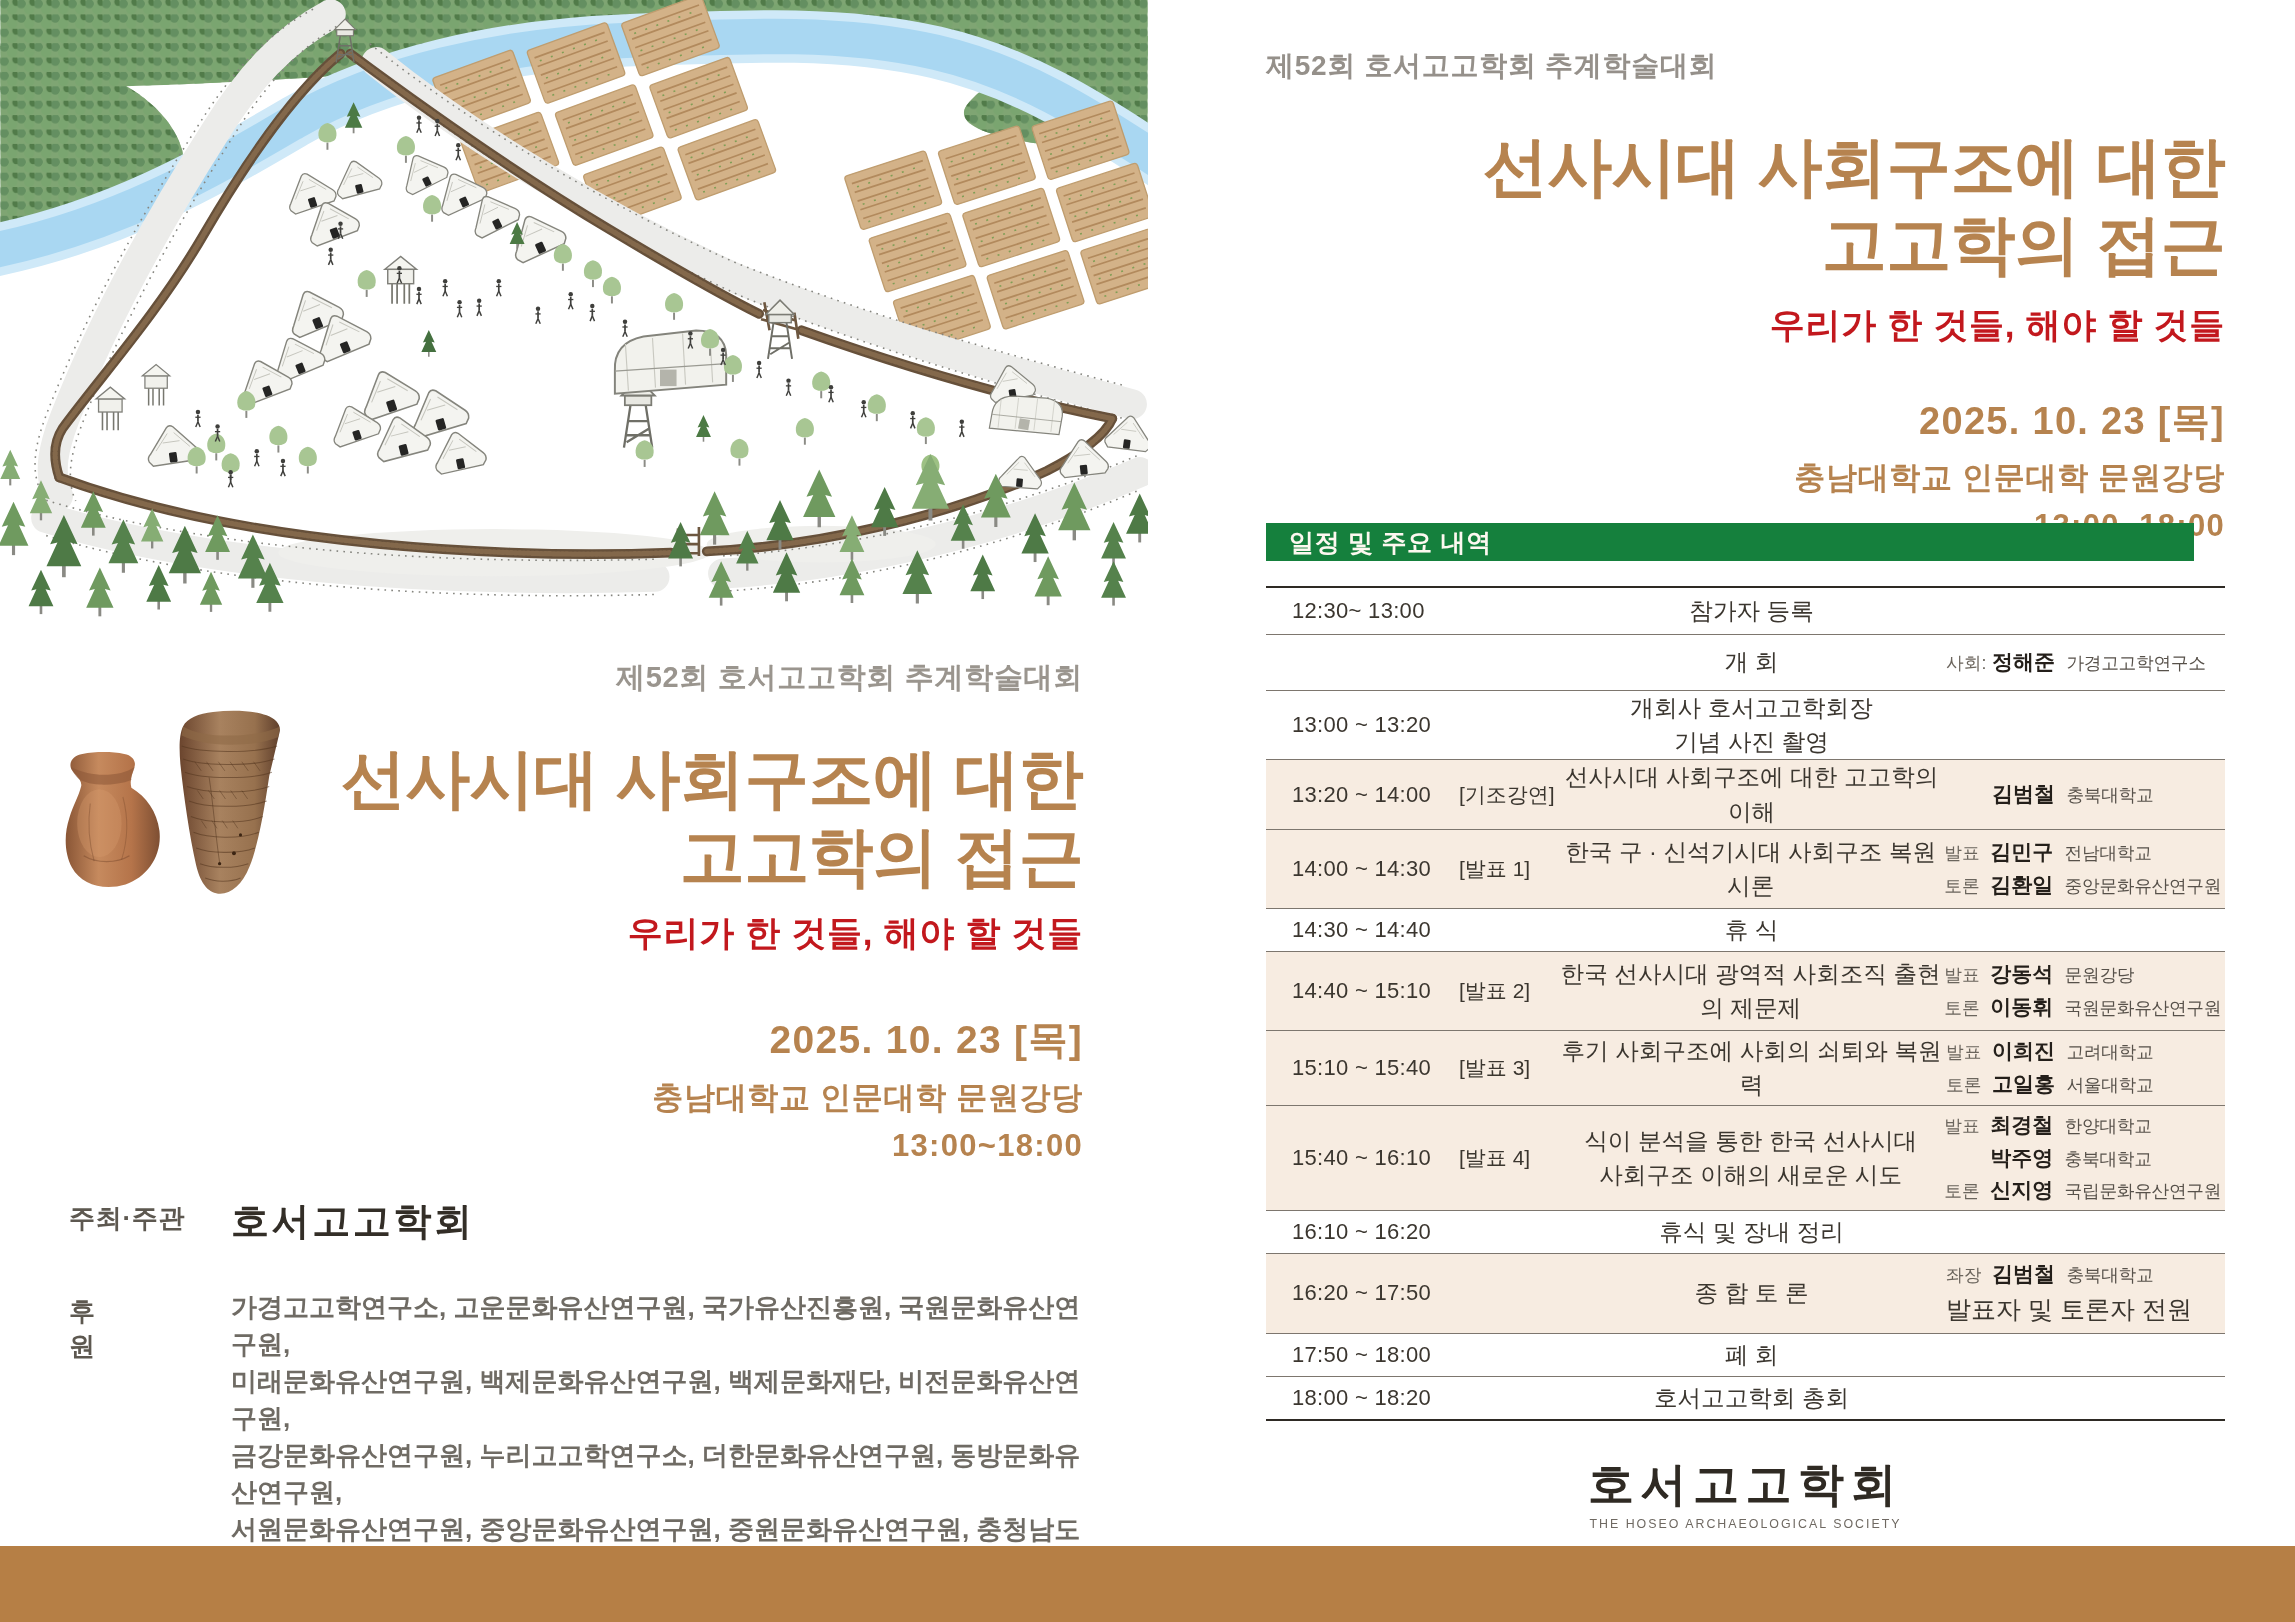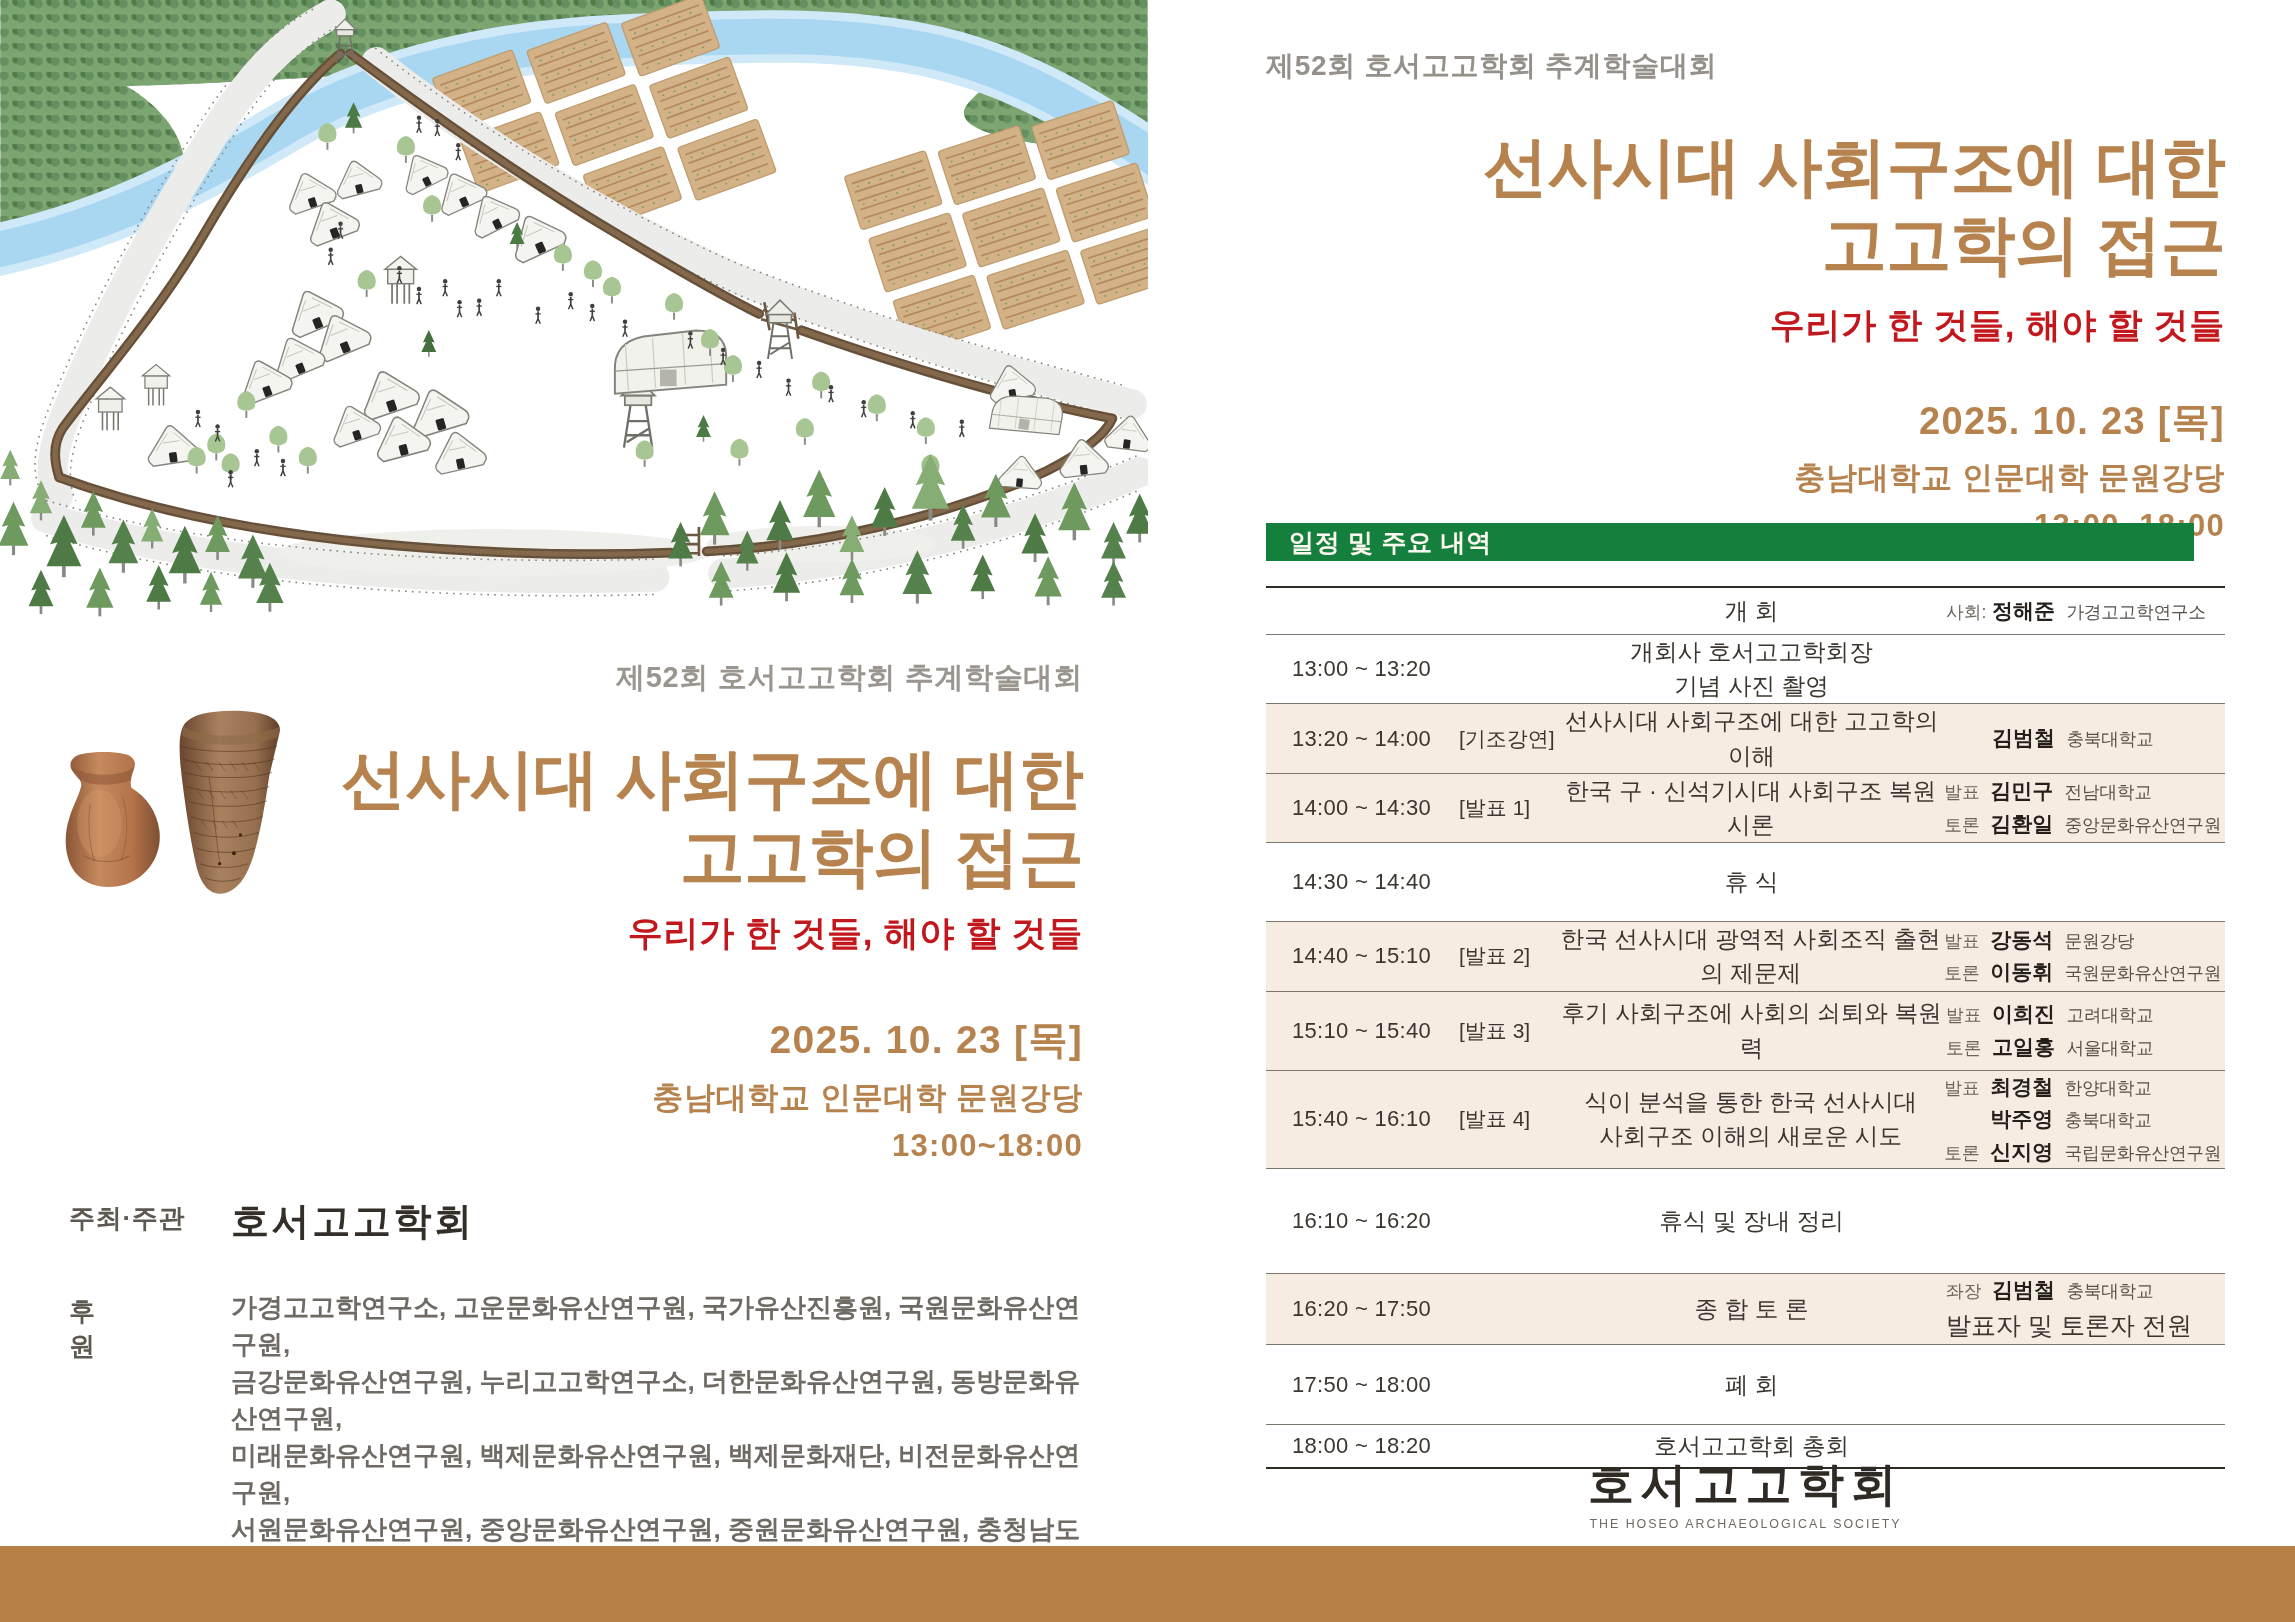--- a/index.html
+++ b/index.html
@@ -407,22 +407,22 @@
 
   <div class="org">
     <div class="org-row">
       <span class="org-label">주최·주관</span>
       <span class="org-host">호서고고학회</span>
     </div>
     <div class="org-row sponsors">
       <span class="org-label">후　　　원</span>
       <div class="sp-lines">
         <div>가경고고학연구소, 고운문화유산연구원, 국가유산진흥원, 국원문화유산연구원,</div>
+        <div>미래문화유산연구원, 백제문화유산연구원, 백제문화재단, 비전문화유산연구원,</div>
         <div>금강문화유산연구원, 누리고고학연구소, 더한문화유산연구원, 동방문화유산연구원,</div>
-        <div>미래문화유산연구원, 백제문화유산연구원, 백제문화재단, 비전문화유산연구원,</div>
         <div>서원문화유산연구원, 중앙문화유산연구원, 중원문화유산연구원, 충청남도역사문화연구원,</div>
         <div>충청문화유산연구원, 충청북도역사문화연구원, 한국고고환경연구소, 한국선사문화연구원,</div>
 
       </div>
     </div>
   </div>
 </section>
 
 <section class="page" id="pageR">
   <div class="edition-r">제52회 호서고고학회 추계학술대회</div>
@@ -438,20 +438,34 @@
       <div class="m-venue">충남대학교 인문대학 문원강당</div>
       <div class="m-time">13:00~18:00</div>
     </div>
   </div>
 
   <div class="band">
     <span>일정 및 주요 내역</span>
   </div>
 
   <div id="sched">
+  <div class="trow">
+    <div class="c-time auto-hide cell">12:30~ 13:00</div>
+    <div class="c-label auto-hide cell" style="visibility: hidden;"></div>
+    <div class="c-title">
+      <div class="t1">참가자 등록</div>
+
+    </div>
+    <div class="c-people">
+      
+      
+      
+      
+    </div>
+  </div>
 
   <div class="trow">
     <div class="c-time auto-hide cell" style="visibility: hidden;"></div>
     <div class="c-label auto-hide cell" style="visibility: hidden;"></div>
     <div class="c-title">
       <div class="t1">개 회</div>
 
     </div>
     <div class="c-people">
       <div class="pline auto-hide">

